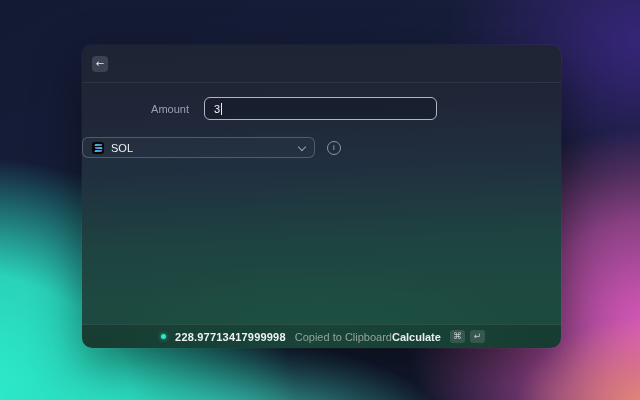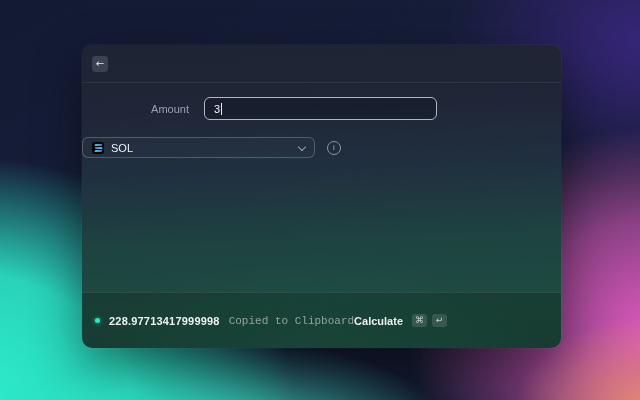--- a/index.html
+++ b/index.html
@@ -72,27 +72,27 @@
   }
   .info-icon {
     width: 12px; height: 12px; border-radius: 50%; margin-left: 12px; cursor: pointer;
     border: 1px solid #8d96a3; color: #b2b9c3; font-size: 8px; line-height: 1;
     display: flex; align-items: center; justify-content: center; font-style: normal;
   }
   .footer {
     position: absolute; left: 0; right: 0; bottom: 0; height: 23px;
     border-top: 1px solid rgba(255,255,255,0.09);
     background: rgba(4,12,8,0.18);
-    display: flex; align-items: center; justify-content: flex-start; padding: 16px 10px;
+    display: flex; align-items: center; justify-content: center; padding: 0 10px;
   }
   .f-left { display: flex; align-items: center; gap: 9px; }
   .dot { width: 5px; height: 5px; border-radius: 50%; background: #2ee6c4; margin-left: 3px;
          box-shadow: 0 0 4px rgba(46,230,196,0.8); }
   .result { font-size: 11px; font-weight: bold; color: #eef2f2; letter-spacing: 0.2px; }
-  .status { font-size: 11px; color: #92a39d; font-family: Liberation Mono, monospace; }
+  .status { font-size: 11px; color: #92a39d; }
   .f-right { display: flex; align-items: center; gap: 5px; }
   .calc-btn { background: none; border: none; padding: 0; margin-right: 4px; cursor: pointer;
               font-family: "Liberation Sans", sans-serif;
               font-size: 11px; font-weight: bold; color: #e9edf0; }
   .key {
     width: 15px; height: 13px; border-radius: 3px; background: rgba(255,255,255,0.13);
     color: #c6ccd2; font-size: 9px; line-height: 1;
     display: flex; align-items: center; justify-content: center;
     font-family: "DejaVu Sans", sans-serif;
   }

